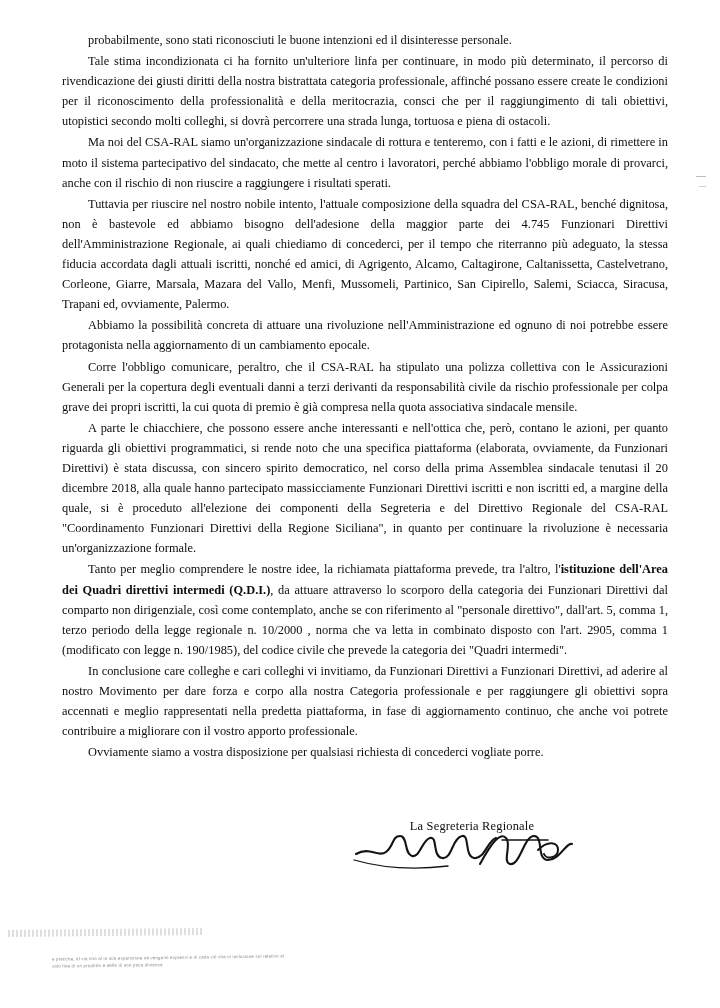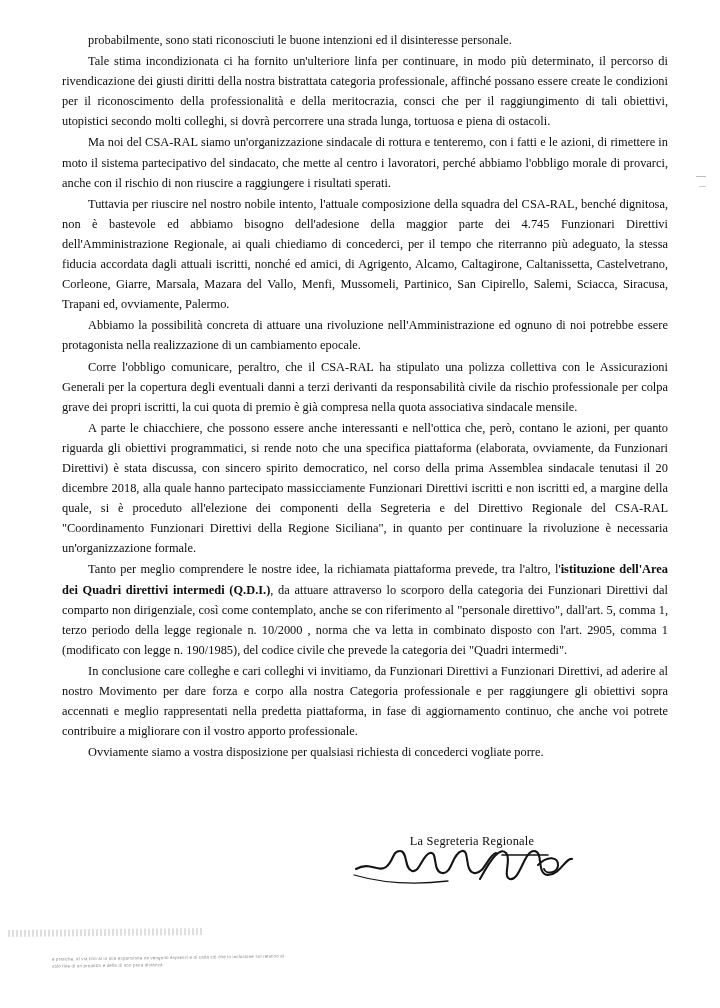--- a/index.html
+++ b/index.html
@@ -39,21 +39,21 @@
   }
   .gap-top {
     margin-top: 11px;
   }
   b, strong { font-weight: bold; }
 
   
   .signature-block {
     position: absolute;
     right: 118px;
-    bottom: 117px;
+    bottom: 132px;
     width: 260px;
     text-align: center;
   }
   .sig-label {
     font-size: 12.4px;
     letter-spacing: 0.2px;
     white-space: nowrap;
   }
   .sig-scribble {
     height: 46px;
@@ -116,21 +116,21 @@
   <div class="edge-mark"></div>
   <div class="edge-mark2"></div>
 
   <div class="doc-body">
 
     <p class="lead-line">probabilmente, sono stati riconosciuti le buone intenzioni ed il disinteresse personale.</p>
 
     <p>Tale stima incondizionata ci ha fornito un'ulteriore linfa per continuare, in modo più determinato, il percorso di rivendicazione dei giusti diritti della nostra bistrattata categoria professionale, affinché possano essere create le condizioni per il riconoscimento della professionalità e della meritocrazia, consci che per il raggiungimento di tali obiettivi, utopistici secondo molti colleghi, si dovrà percorrere una strada lunga, tortuosa e piena di ostacoli.</p>
     <p>Ma noi del CSA-RAL siamo un'organizzazione sindacale di rottura e tenteremo, con i fatti e le azioni, di rimettere in moto il sistema partecipativo del sindacato, che mette al centro i lavoratori, perché abbiamo l'obbligo morale di provarci, anche con il rischio di non riuscire a raggiungere i risultati sperati.</p>
     <p>Tuttavia per riuscire nel nostro nobile intento, l'attuale composizione della squadra del CSA-RAL, benché dignitosa, non è bastevole ed abbiamo bisogno dell'adesione della maggior parte dei 4.745 Funzionari Direttivi dell'Amministrazione Regionale, ai quali chiediamo di concederci, per il tempo che riterranno più adeguato, la stessa fiducia accordata dagli attuali iscritti, nonché ed amici, di Agrigento, Alcamo, Caltagirone, Caltanissetta, Castelvetrano, Corleone, Giarre, Marsala, Mazara del Vallo, Menfi, Mussomeli, Partinico, San Cipirello, Salemi, Sciacca, Siracusa, Trapani ed, ovviamente, Palermo.</p>
-    <p>Abbiamo la possibilità concreta di attuare una rivoluzione nell'Amministrazione ed ognuno di noi potrebbe essere protagonista nella realizzazione di un cambiamento epocale.</p>
+    <p>Abbiamo la possibilità concreta di attuare una rivoluzione nell'Amministrazione ed ognuno di noi potrebbe essere protagonista nella aggiornamento di un cambiamento epocale.</p>
     <p>Corre l'obbligo comunicare, peraltro, che il CSA-RAL ha stipulato una polizza collettiva con le Assicurazioni Generali per la copertura degli eventuali danni a terzi derivanti da responsabilità civile da rischio professionale per colpa grave dei propri iscritti, la cui quota di premio è già compresa nella quota associativa sindacale mensile.</p>
     <p>A parte le chiacchiere, che possono essere anche interessanti e nell'ottica che, però, contano le azioni, per quanto riguarda gli obiettivi programmatici, si rende noto che una specifica piattaforma (elaborata, ovviamente, da Funzionari Direttivi) è stata discussa, con sincero spirito democratico, nel corso della prima Assemblea sindacale tenutasi il 20 dicembre 2018, alla quale hanno partecipato massicciamente Funzionari Direttivi iscritti e non iscritti ed, a margine della quale, si è proceduto all'elezione dei componenti della Segreteria e del Direttivo Regionale del CSA-RAL "Coordinamento Funzionari Direttivi della Regione Siciliana", in quanto per continuare la rivoluzione è necessaria un'organizzazione formale.</p>
 
     <p><span>Tanto per meglio comprendere le nostre idee, la richiamata piattaforma prevede, tra l'altro, l'</span><b>istituzione dell'Area dei Quadri direttivi intermedi (Q.D.I.)</b><span>, da attuare attraverso lo scorporo della categoria dei Funzionari Direttivi dal comparto non dirigenziale, così come contemplato, anche se con riferimento al "personale direttivo", dall'art. 5, comma 1, terzo periodo della legge regionale n. 10/2000 , norma che va letta in combinato disposto con l'art. 2905, comma 1 (modificato con legge n. 190/1985), del codice civile che prevede la categoria dei "Quadri intermedi".</span></p>
 
     <p class="gap-top">In conclusione care colleghe e cari colleghi vi invitiamo, da Funzionari Direttivi a Funzionari Direttivi, ad aderire al nostro Movimento per dare forza e corpo alla nostra Categoria professionale e per raggiungere gli obiettivi sopra accennati e meglio rappresentati nella predetta piattaforma, in fase di aggiornamento continuo, che anche voi potrete contribuire a migliorare con il vostro apporto professionale.</p>
     <p class="gap-top">Ovviamente siamo a vostra disposizione per qualsiasi richiesta di concederci vogliate porre.</p>
   </div>
 
   <div class="signature-block">

